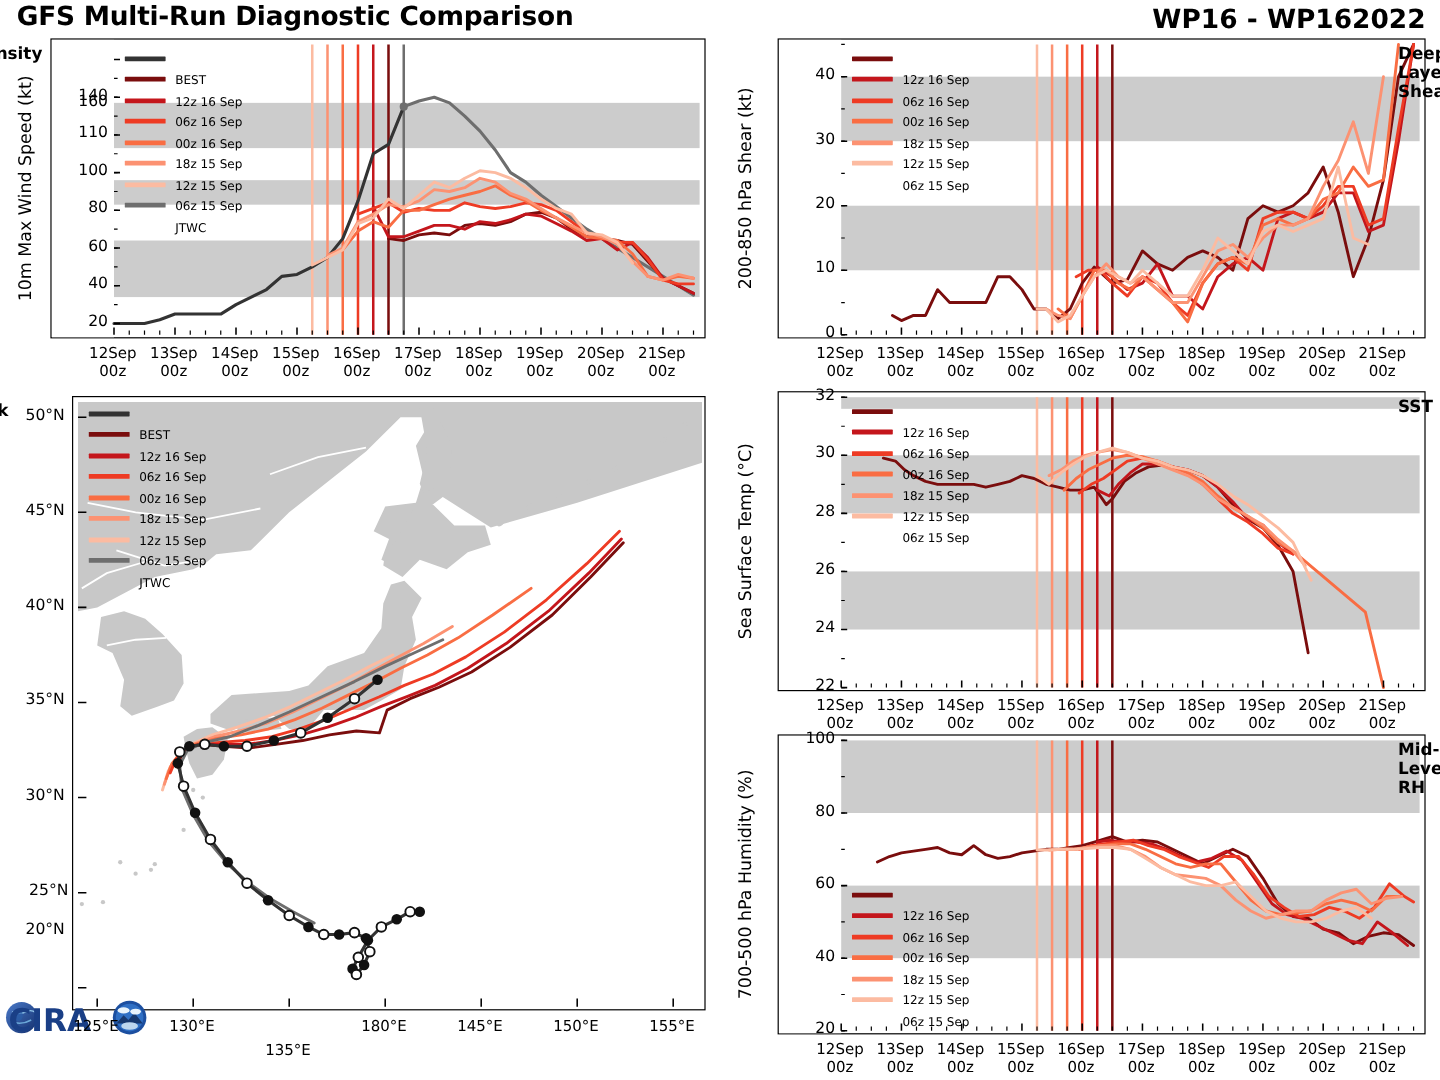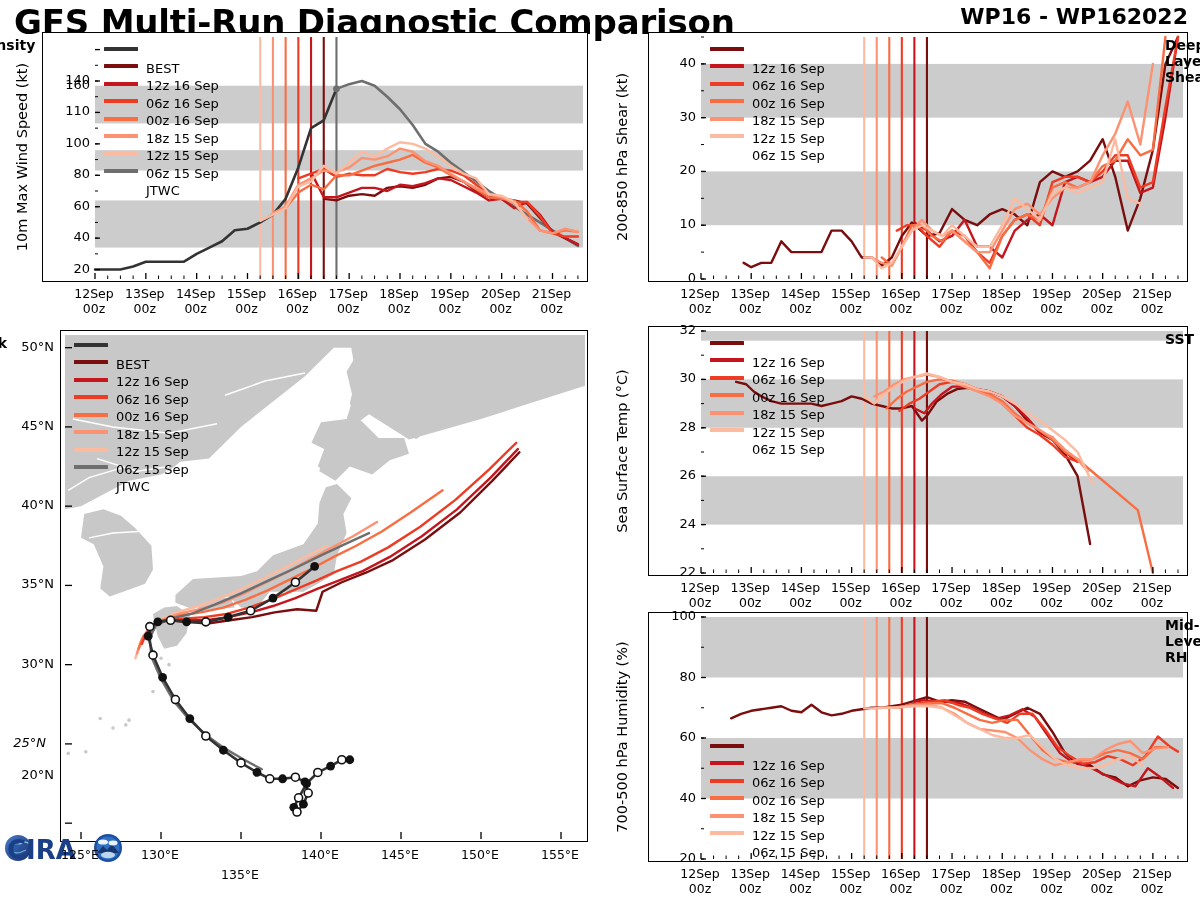--- a/index.html
+++ b/index.html
@@ -1,31 +1,31 @@
 <!DOCTYPE html>
 <html><head>
 <meta charset="utf-8">
 <style>
   html,body{margin:0;padding:0;background:#fff;}
   body{width:1200px;height:900px;position:relative;
        font-family:"DejaVu Sans","Liberation Sans",sans-serif;color:#000;overflow:hidden;}
   .abs{position:absolute;}
-  #title-left{left:14px;top:2px;font-size:34px;font-weight:bold;letter-spacing:-0.2px;}
+  #title-left{left:14px;top:2px;font-size:22px;font-weight:bold;letter-spacing:-0.2px;}
   #title-right{right:12px;top:4px;font-size:22px;font-weight:bold;}
   .panel{position:absolute;box-sizing:border-box;border:1.4px solid #000;background:#fff;overflow:hidden;}
   .plotsvg{position:absolute;left:0;top:0;}
   .ylabel{position:absolute;transform-origin:0 0;white-space:nowrap;font-size:14.5px;}
   .panel-tag{position:absolute;right:7px;top:4px;font-size:14px;font-weight:bold;z-index:6;}
   .tick-lab{position:absolute;font-size:12.5px;text-align:center;white-space:nowrap;}
   .tick-lab2{position:absolute;font-size:12.5px;text-align:center;white-space:nowrap;}
   .ytick-lab{position:absolute;font-size:13px;text-align:right;white-space:nowrap;}
   .legend{position:absolute;z-index:7;}
   .legrow{display:flex;align-items:center;height:17.5px;}
   .legline{width:34px;height:4.2px;margin-right:8px;border-radius:.5px;}
-  .legtxt{font-size:13px;line-height:1;margin-top:39px;}
+  .legtxt{font-size:10px;line-height:1;margin-top:39px;}
   #cira{position:absolute;left:4px;top:829px;width:122px;height:40px;}
 </style>
 </head>
 <body>
 
 <div class="abs" id="title-left">GFS Multi-Run Diagnostic Comparison</div>
 <div class="abs" id="title-right">WP16 - WP162022</div>
 
 <div class="panel" id="p-intensity" style="left:42px;top:32px;width:546px;height:250px;">
     <svg width="546" height="250" class="plotsvg">
@@ -670,26 +670,26 @@
       <div class="legtxt">12z 15 Sep</div>
     </div>
     <div class="legrow">
       <div class="legline" style="background: rgb(252, 187, 161);"></div>
       <div class="legtxt">06z 15 Sep</div>
     </div>
   </div>
 <div class="tick-lab" style="left: 50px; top: 847px; width: 60px;">125°E</div>
 <div class="tick-lab" style="left: 130px; top: 847px; width: 60px;">130°E</div>
 <div class="tick-lab" style="left: 210px; top: 847px; width: 60px; margin-top: 20px;">135°E</div>
-<div class="tick-lab" style="left: 290px; top: 847px; width: 60px;">140°E</div>
+<div class="tick-lab" style="left: 290px; top: 847px; width: 60px;">180°E</div>
 <div class="tick-lab" style="left: 370px; top: 847px; width: 60px;">145°E</div>
 <div class="tick-lab" style="left: 450px; top: 847px; width: 60px;">150°E</div>
 <div class="tick-lab" style="left: 530px; top: 847px; width: 60px;">155°E</div>
 <div class="ytick-lab" style="left: 8px; top: 767px; width: 46px;">20°N</div>
-<div class="ytick-lab" style="left: 0; top: 734.906px; width: 46px; font-style: italic;">25°N</div>
+<div class="ytick-lab" style="left: 11px; top: 734.906px; width: 46px;">25°N</div>
 <div class="ytick-lab" style="left: 8px; top: 655.66px; width: 46px;">30°N</div>
 <div class="ytick-lab" style="left: 8px; top: 576.415px; width: 46px;">35°N</div>
 <div class="ytick-lab" style="left: 8px; top: 497.17px; width: 46px; text-align: right;">40°N</div>
 <div class="ytick-lab" style="left: 8px; top: 417.925px; width: 46px;">45°N</div>
 <div class="ytick-lab" style="left: 8px; top: 338.679px; width: 46px;">50°N</div>
 <div class="legend" style="left: 74px; top: 336px;">
     <div class="legrow">
       <div class="legline" style="background: rgb(51, 51, 51);"></div>
       <div class="legtxt">BEST</div>
     </div>

